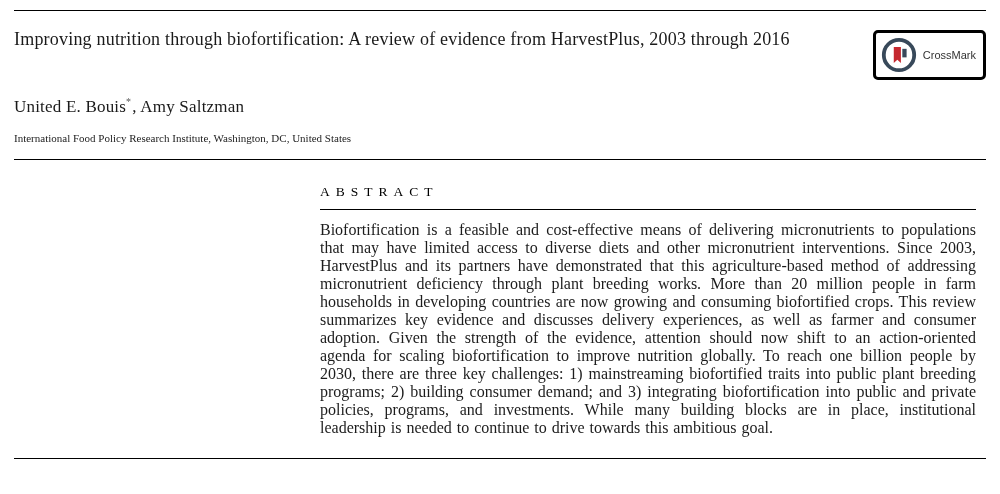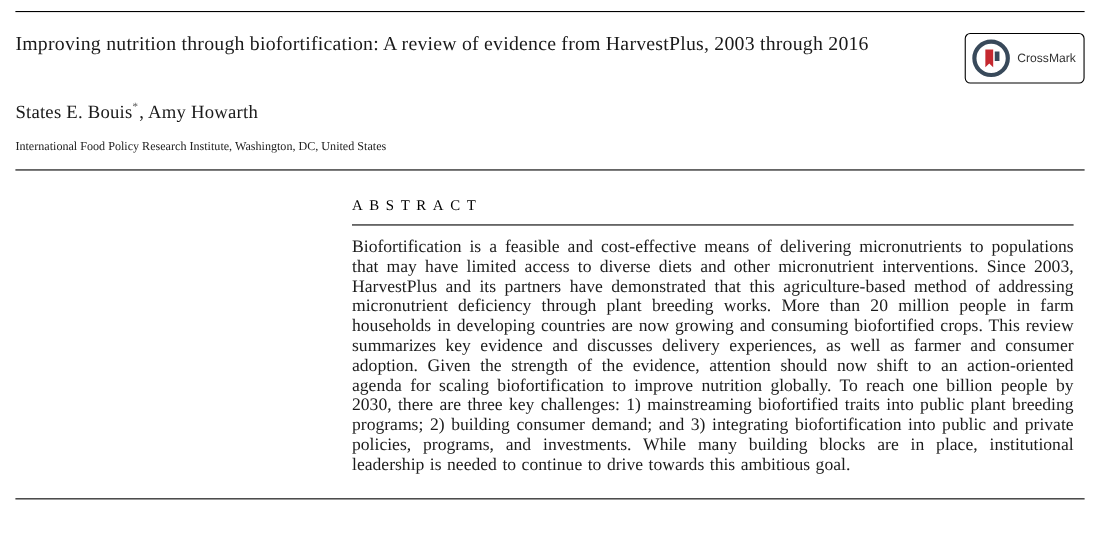--- a/index.html
+++ b/index.html
@@ -40,21 +40,21 @@
     line-height: 30px;
     font-weight: normal;
     margin: 0;
     max-width: 830px;
     letter-spacing: 0.2px;
   }
   .crossmark {
     display: flex;
     align-items: center;
     gap: 5px;
-    border: 1px solid #000000;
+    border: 3px solid #000000;
     border-radius: 5px;
     padding: 3px 7px 3px 4px;
     margin-top: 6px;
     cursor: pointer;
     background: #fff;
     flex: none;
   }
   .crossmark-label {
     font-family: "Liberation Sans", sans-serif;
     font-size: 11px;
@@ -121,21 +121,21 @@
       <svg width="38" height="38" viewBox="0 0 40 40">
         <circle cx="20" cy="20" r="16" fill="#ffffff" stroke-width="4" stroke="#38495a"></circle>
         <path d="M14.5 11.5 h7.5 v17 l-3.75 -3.6 -3.75 3.6 z" fill="#c5282f"></path>
         <path d="M23.5 13.5 h4.5 v9 h-4.5 z" fill="#38495a"></path>
       </svg>
       <span class="crossmark-label">CrossMark</span>
     </div>
   </div>
 
   <div class="authors">
-    <span>States E. Bouis</span><sup>*</sup><span>, Amy Howarth</span>
+    <span>United E. Bouis</span><sup>*</sup><span>, Amy Saltzman</span>
   </div>
 
   <div class="affiliation">International Food Policy Research Institute, Washington, DC, United States</div>
 
   <hr class="rule header-bottom-rule">
 
   <div class="body-grid">
     <div class="left-col"></div>
     <div class="abstract-col">
       <div class="abstract-heading">ABSTRACT</div>

